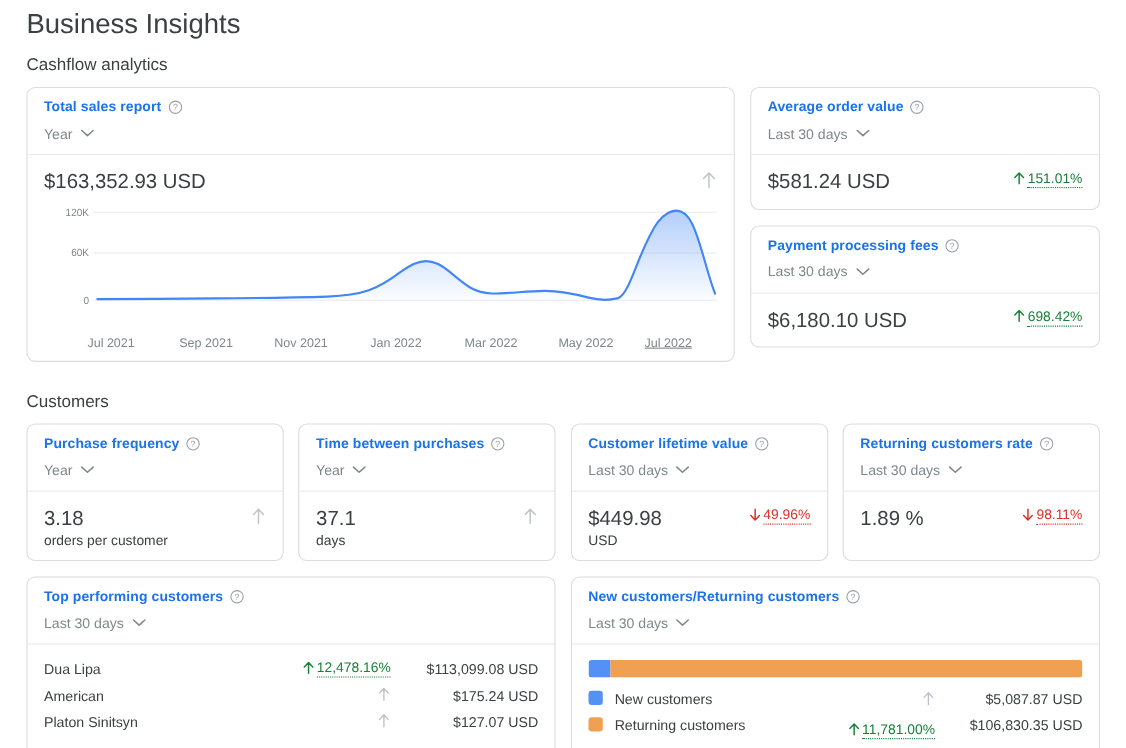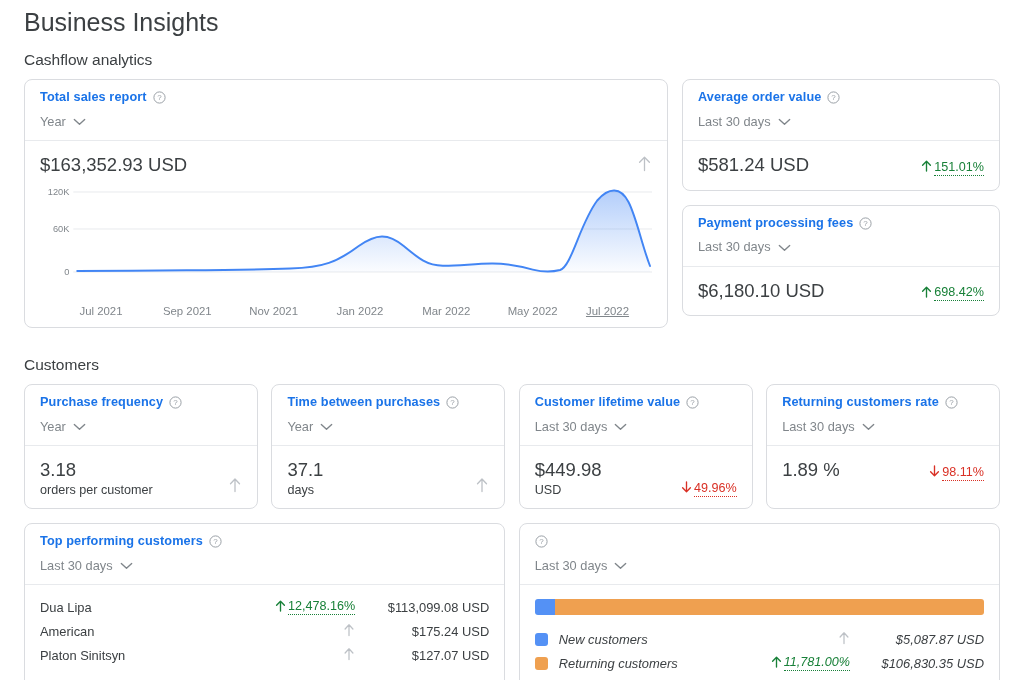--- a/index.html
+++ b/index.html
@@ -50,36 +50,36 @@
   .chev { display: block; }
   .card-divider { height: 1px; background: #e8eaed; width: 100%; }
   .card-body { padding: 14px 15px 10px 15px; }
 
   
   .top-row { display: flex; gap: 14px; align-items: flex-start; }
   .chart-card { width: 652px; }
   .right-col { display: flex; flex-direction: column; gap: 14px; width: 322px; }
 
   .metric-row {
-    display: flex; align-items: flex-end; justify-content: space-between; gap: 12px;
+    display: flex; align-items: flex-start; justify-content: space-between; gap: 12px;
   }
   .metric-value {
     font-size: 18.5px; font-weight: 400; color: #3c4043;
     line-height: 1.12; white-space: nowrap;
   }
   .metric-sub { font-size: 12.6px; color: #3c4043; margin-top: 2px; }
   .arrow-plain { color: #bdc1c6; }
   .delta { display: inline-flex; align-items: center; gap: 2px; font-size: 12.6px; white-space: nowrap; }
   .delta .num {
     border-bottom: 1.6px dotted currentColor; padding-bottom: 1px;
   }
   .delta.up { color: #188038; }
   .delta.down { color: #d93025; }
 
-  .chart-wrap { position: relative; height: 118px; margin: 8px 0 0 4px; }
+  .chart-wrap { position: relative; height: 118px; margin: 8px 0 0 16px; }
   .chart-svg { display: block; width: 100%; height: 100%; }
   .xlabels {
     display: flex; justify-content: space-between;
     padding: 3px 0 0 28px; font-size: 11.4px; color: #80868b;
   }
   .xlabels span { width: 66px; text-align: center; }
   .xlabels span:first-child { text-align: center; }
   .xlabels span:last-child { text-align: left; text-decoration: underline; }
 
   
@@ -99,22 +99,22 @@
   }
   .list-name { flex: 1 1 auto; }
   .list-delta { margin-right: 10px; }
   .list-amt { min-width: 124px; text-align: right; white-space: nowrap; }
 
   .stack-bar {
     display: flex; height: 16px; border-radius: 3px; overflow: hidden;
     margin: 4px 0 12px 0;
   }
   .legend-row {
-    display: flex; align-items: center;
-    font-size: 12.9px; color: #3c4043; height: 24px; font-style: italic;
+    display: flex; 
+    font-size: 12.9px; color: #3c4043; height: 24px;
   }
   .swatch { width: 13px; height: 13px; border-radius: 3px; margin-right: 11px; flex: 0 0 13px; }
   .legend-name { flex: 1 1 auto; }
 </style>
 </head>
 <body>
 
 <div class="page">
 
   <h1 class="page-title">Business Insights</h1>
@@ -487,20 +487,21 @@
           </span>
           <span class="list-amt">$127.07 USD</span>
         </div>
 
       </div>
     </div>
 
     <div class="card wide-card">
       <div class="card-head">
         <div class="title-row">
+          <span class="card-title">New customers/Returning customers</span>
           <span class="help-icon">
             <svg width="13" height="13" viewBox="0 0 13 13">
                 <circle cx="6.5" cy="6.5" r="5.6" fill="none" stroke="#9aa0a6" stroke-width="1"></circle>
                 <text x="6.5" y="9.4" font-size="8" font-family="Liberation Sans, sans-serif" fill="#9aa0a6" text-anchor="middle">?</text>
               </svg>
           </span>
         </div>
         <div class="range-row">
           <span class="range-label">Last 30 days</span>
           <span class="chev">

